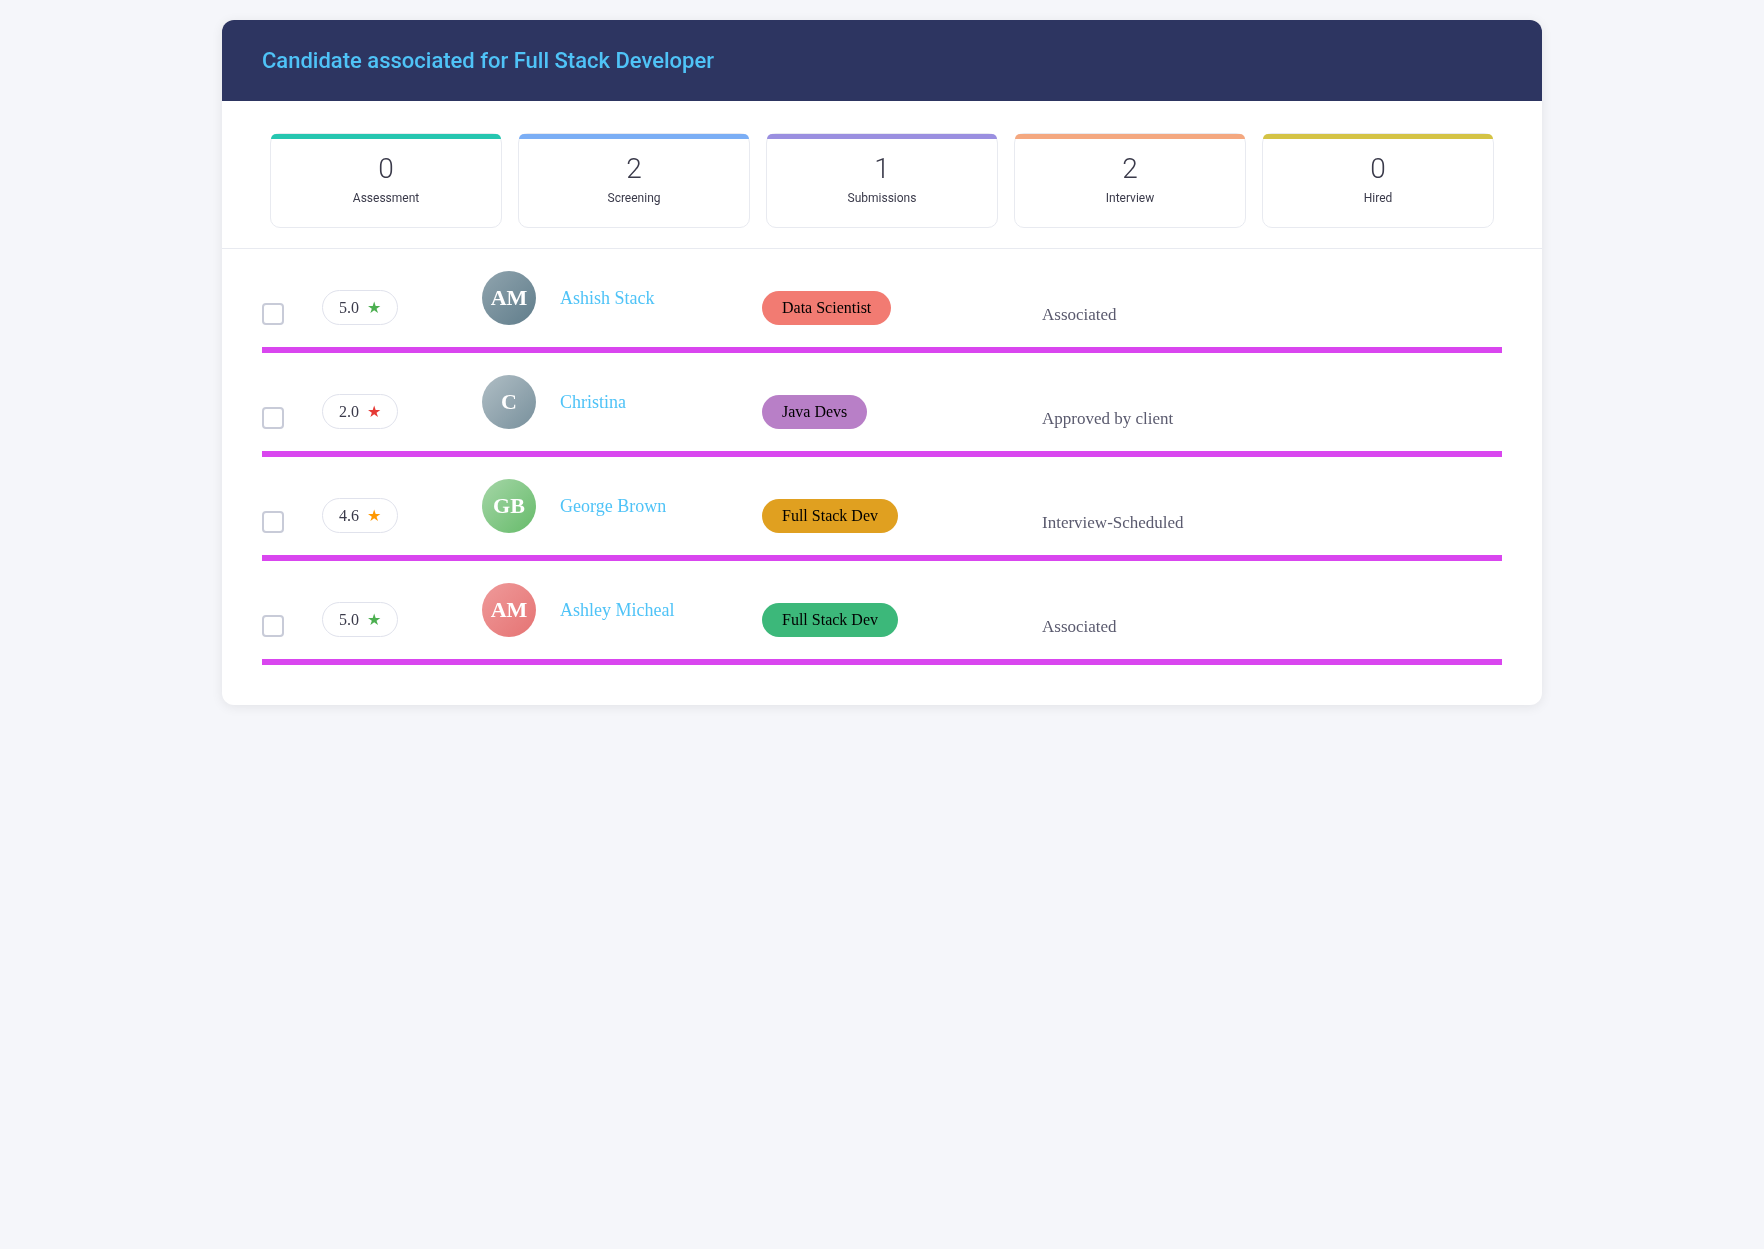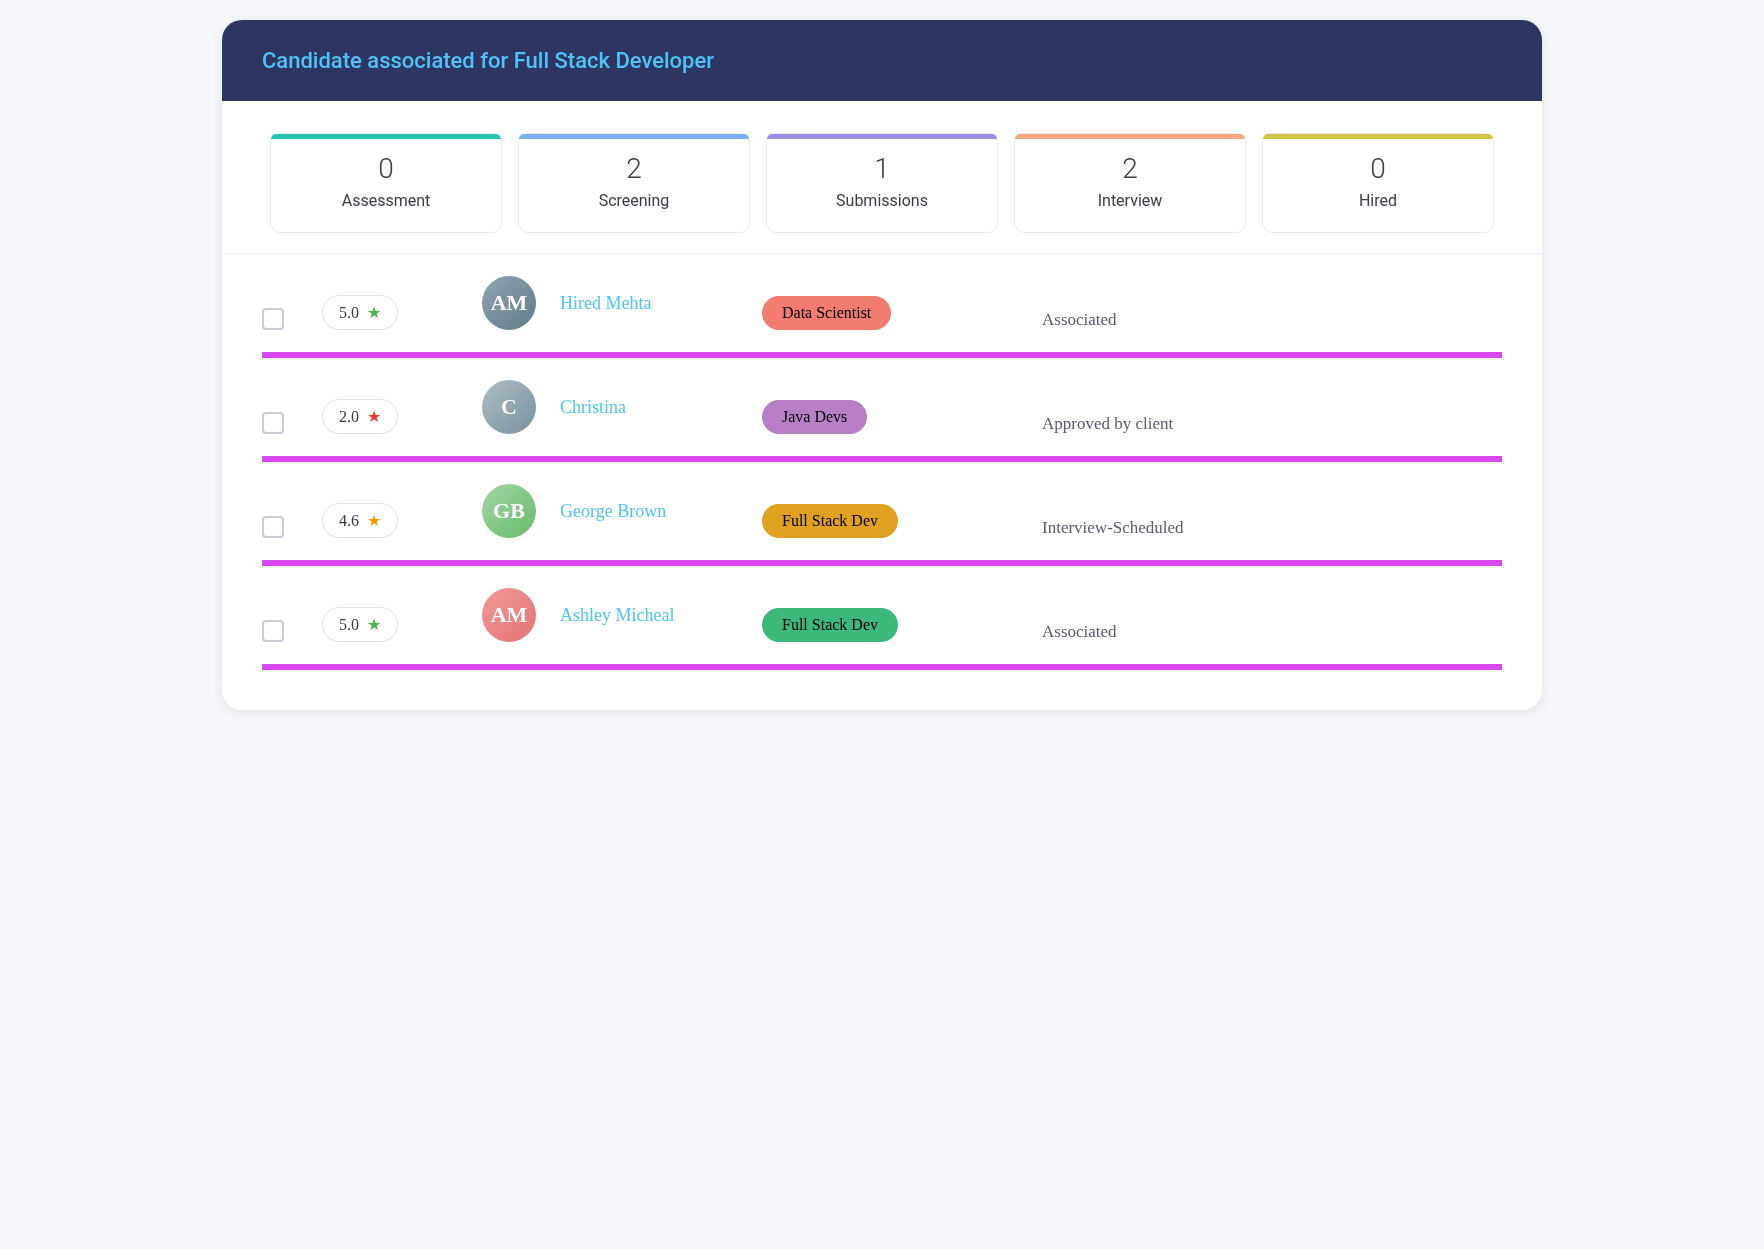--- a/index.html
+++ b/index.html
@@ -3,21 +3,21 @@
   <meta charset="utf-8">
   <style>
     * { box-sizing: border-box; margin: 0; padding: 0; }
     body {
       font-family: -apple-system, BlinkMacSystemFont, 'Segoe UI', Roboto, sans-serif;
       background: #f5f6fa;
       min-height: 100vh;
     }
     .page-container {
       background: #fff;
-      border-radius: 20px;
+      border-radius: 12px;
       overflow: hidden;
       max-width: 1320px;
       margin: 20px auto;
       box-shadow: 0 2px 12px rgba(0,0,0,0.08);
     }
     
     .page-header {
       background: #2d3561;
       padding: 28px 40px;
     }
@@ -63,21 +63,21 @@
     .stat-card.purple::before { background: #9a8fe0; }
     .stat-card.peach::before { background: #f4a880; }
     .stat-card.yellow::before { background: #d4c345; }
     .stat-number {
       font-size: 28px;
       font-weight: 300;
       color: #3a3a4a;
       margin-bottom: 6px;
     }
     .stat-label {
-      font-size: 16px;
+      font-size: 12px;
       color: #3a3a4a;
       font-weight: 400;
     }
     
     .table-section {
       padding: 0 40px 40px;
     }
     .table-header {
       display: flex;
       align-items: center;
@@ -228,21 +228,21 @@
         <div class="rating-pill">
           <span>5.0</span>
           <span class="star-green">★</span>
         </div>
       </div>
       <div class="col-name">
         <div class="candidate-cell">
           <div class="avatar avatar-1">
             <span>AM</span>
           </div>
-          <span class="candidate-name">Hired Mehta</span>
+          <span class="candidate-name">Ashish Stack</span>
         </div>
       </div>
       <div class="col-tags">
         <span class="tag-badge tag-salmon">Data Scientist</span>
       </div>
       <div class="col-status">
         <span class="status-text">Associated</span>
       </div>
     </div>
         <div class="table-row">

